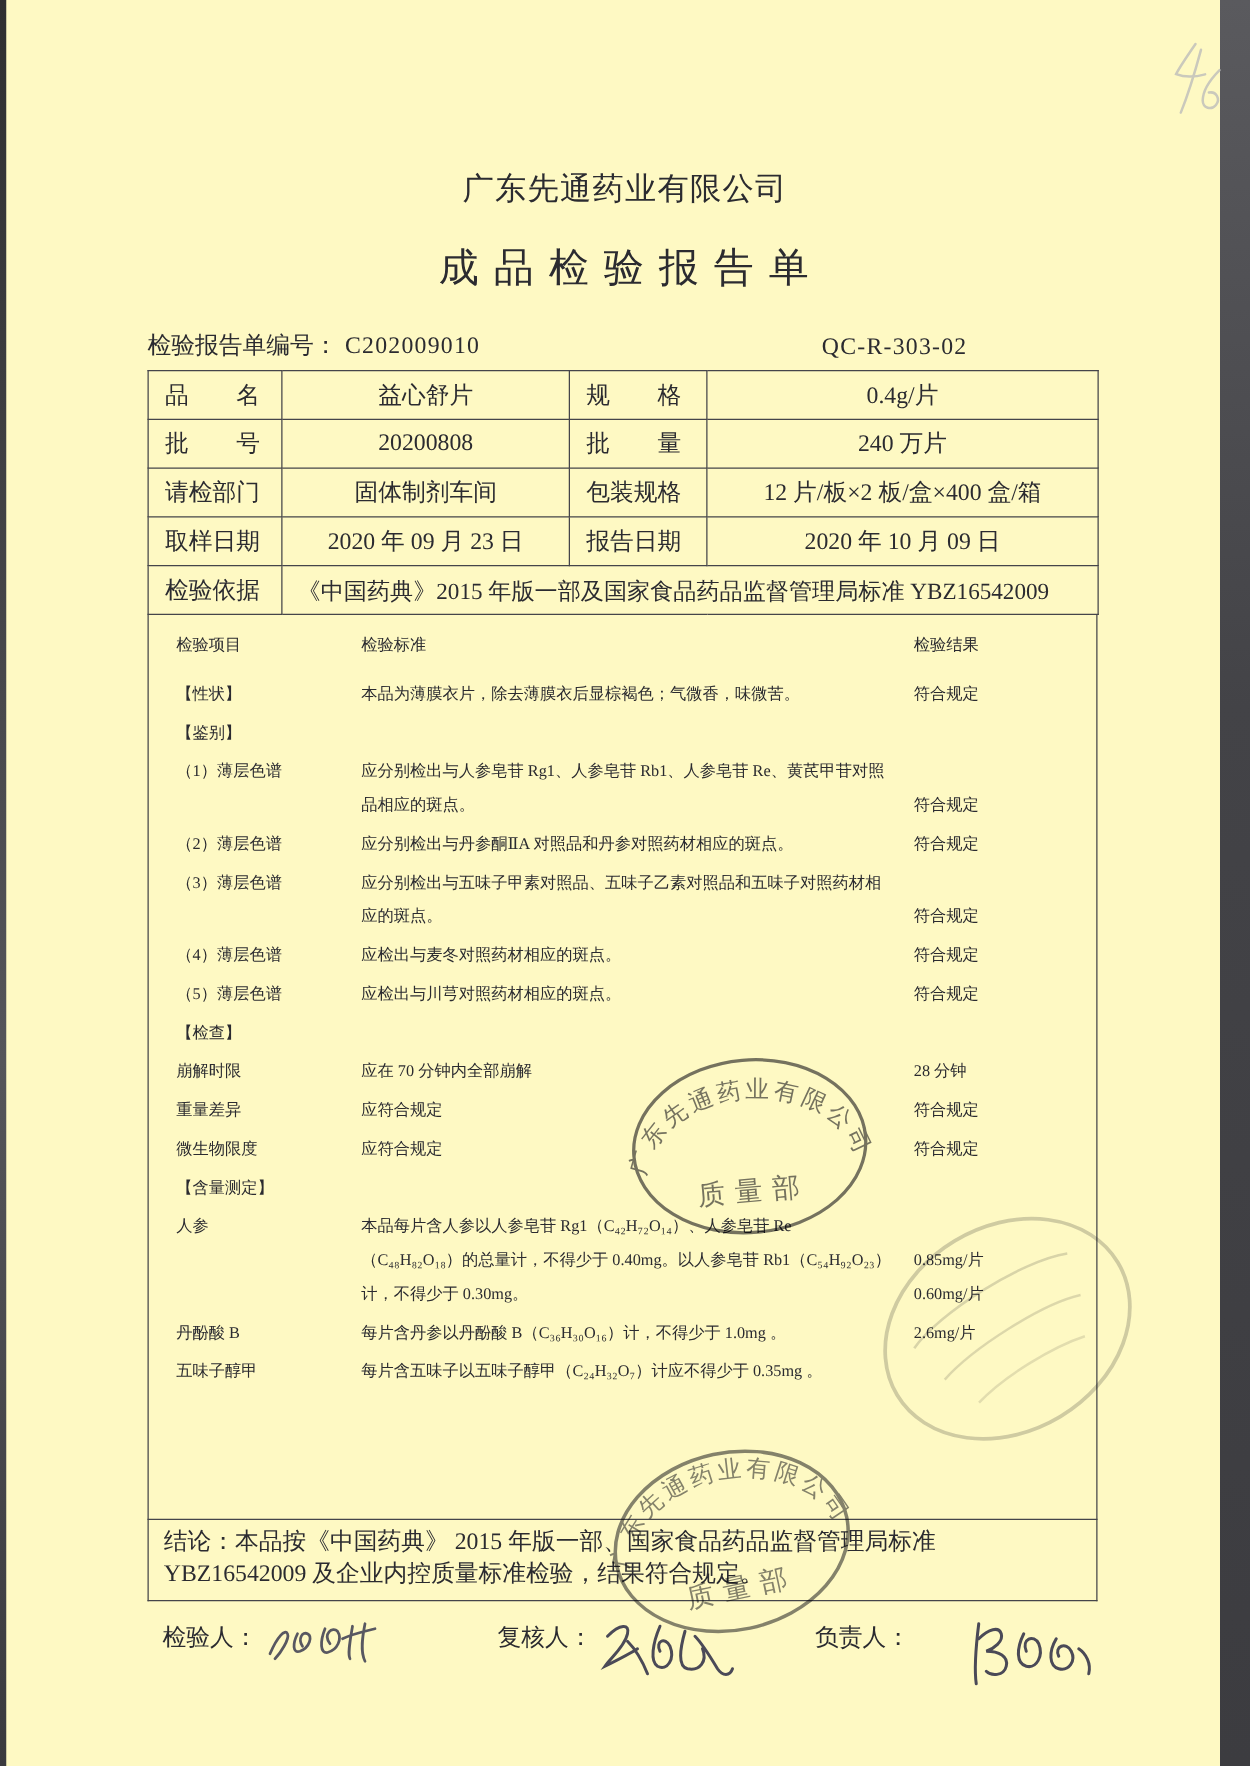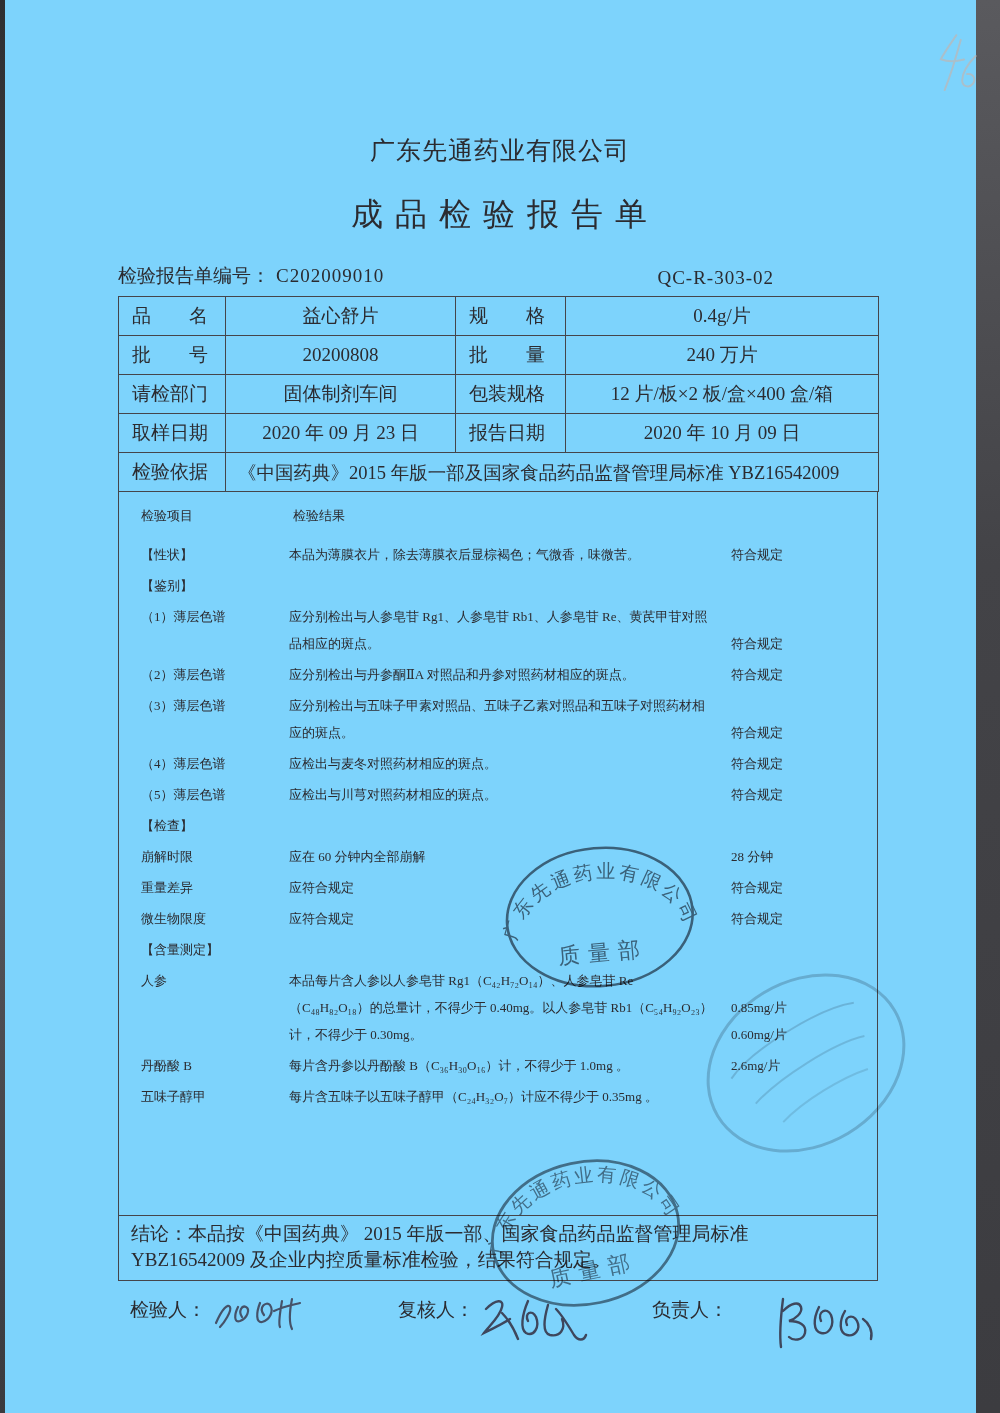--- a/index.html
+++ b/index.html
@@ -1,18 +1,18 @@
 <!DOCTYPE html>
 <html><head>
 <meta charset="utf-8">
 <style>
   html,body{margin:0;padding:0;background:#e8e8e6;}
   .page{
     position:relative;width:1000px;height:1413px;margin:0 auto;
-    background:#7dd3fc;overflow:hidden;
+    background:#fef9c3;overflow:hidden;
     font-family:"Liberation Serif","DejaVu Serif",serif;
     color:#2b2b30;
   }
   .edge{position:absolute;top:0;bottom:0;}
   .edge-left{left:0;width:5px;background:linear-gradient(180deg,#2f2f31,#55555a 60%,#3a3a3e);}
   .edge-right{right:0;width:24px;background:linear-gradient(180deg,#5a5a5e,#434347 40%,#3c3c40);}
   .hand-mark{position:absolute;left:930px;top:28px;opacity:.75;}
 
   .company{margin-top:0;padding-top:134px;text-align:center;font-size:25px;letter-spacing:1px;}
   .title{margin-top:26px;text-align:center;font-size:32px;letter-spacing:2px;}
@@ -118,20 +118,21 @@
         <tr>
           <td class="lbl">检验依据</td>
           <td class="basis" colspan="3">《中国药典》2015 年版一部及国家食品药品监督管理局标准 YBZ16542009</td>
         </tr>
       </tbody>
     </table>
 
     <div class="results-box">
       <div class="rrow rhead">
         <div class="ritem">检验项目</div>
+        <div class="rstd">检验标准</div>
         <div class="rres">检验结果</div>
       </div>
 
       <div class="rrow">
         <div class="ritem">【性状】</div>
         <div class="rstd">本品为薄膜衣片，除去薄膜衣后显棕褐色；气微香，味微苦。</div>
         <div class="rres">
             <span>符合规定</span>
           </div>
       </div>
@@ -187,21 +188,21 @@
       <div class="rrow">
         <div class="ritem">【检查】</div>
         <div class="rstd"></div>
         <div class="rres">
             <span></span>
           </div>
       </div>
 
       <div class="rrow">
         <div class="ritem">崩解时限</div>
-        <div class="rstd">应在 60 分钟内全部崩解</div>
+        <div class="rstd">应在 70 分钟内全部崩解</div>
         <div class="rres">
             <span>28 分钟</span>
           </div>
       </div>
 
       <div class="rrow">
         <div class="ritem">重量差异</div>
         <div class="rstd">应符合规定</div>
         <div class="rres">
             <span>符合规定</span>

